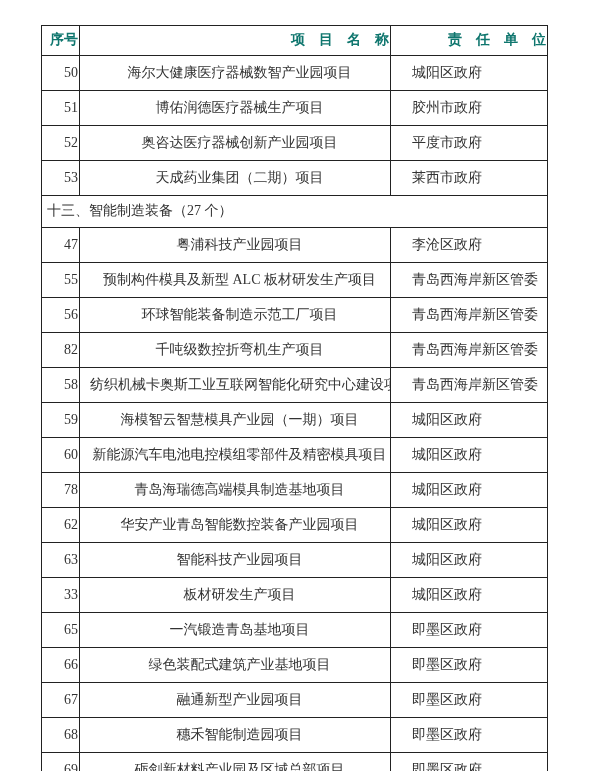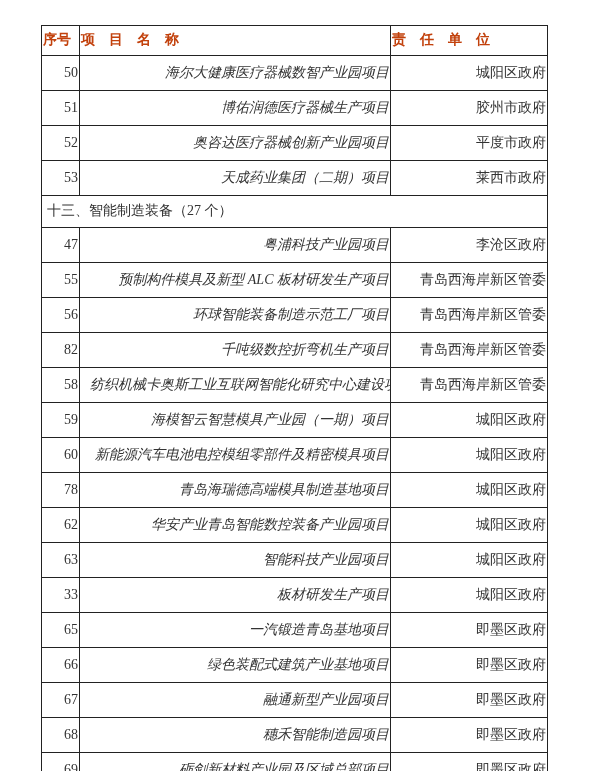--- a/index.html
+++ b/index.html
@@ -35,37 +35,36 @@
     border: 1px solid #222222;
     vertical-align: middle;
     font-size: 14px;
     line-height: 1.2;
     overflow: hidden;
     white-space: nowrap;
   }
   table.doc-table th {
     height: 27px;
     font-weight: bold;
-    text-align: left;
-    color: #c2410c;
+    text-align: right;
+    color: #0f766e;
     margin-top: 26px;
   }
   td.no {
     height: 32px;
     text-align: right;
     font-size: 13px;
   }
   td.project {
     padding-left: 10px;
-    text-align: right;
-    font-style: italic;
+    text-align: center;
   }
   td.unit {
-    padding-left: 13px;
-    text-align: right;
+    padding-left: 21px;
+    text-align: left;
   }
   td.section-cell {
     height: 29px;
     padding-left: 5px;
     text-align: left;
   }
 </style>
 </head>
 <body>
 

